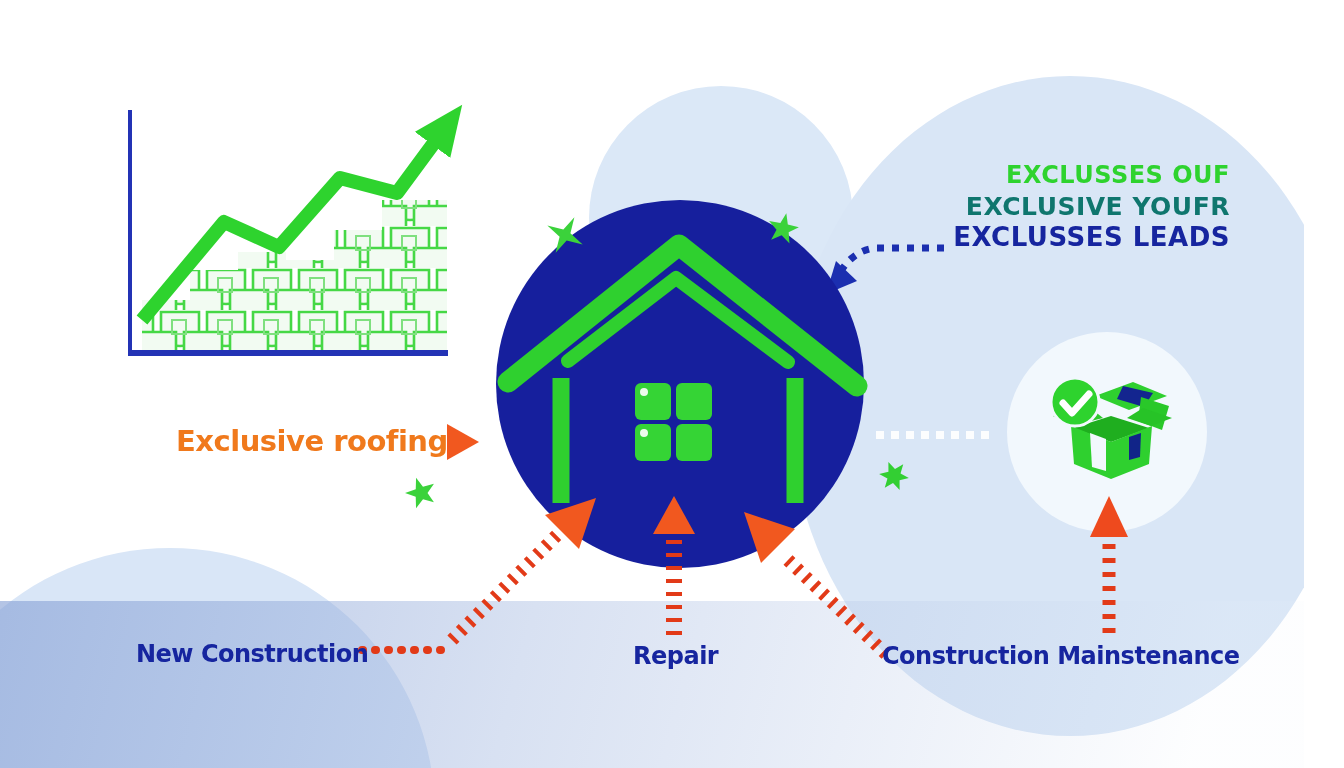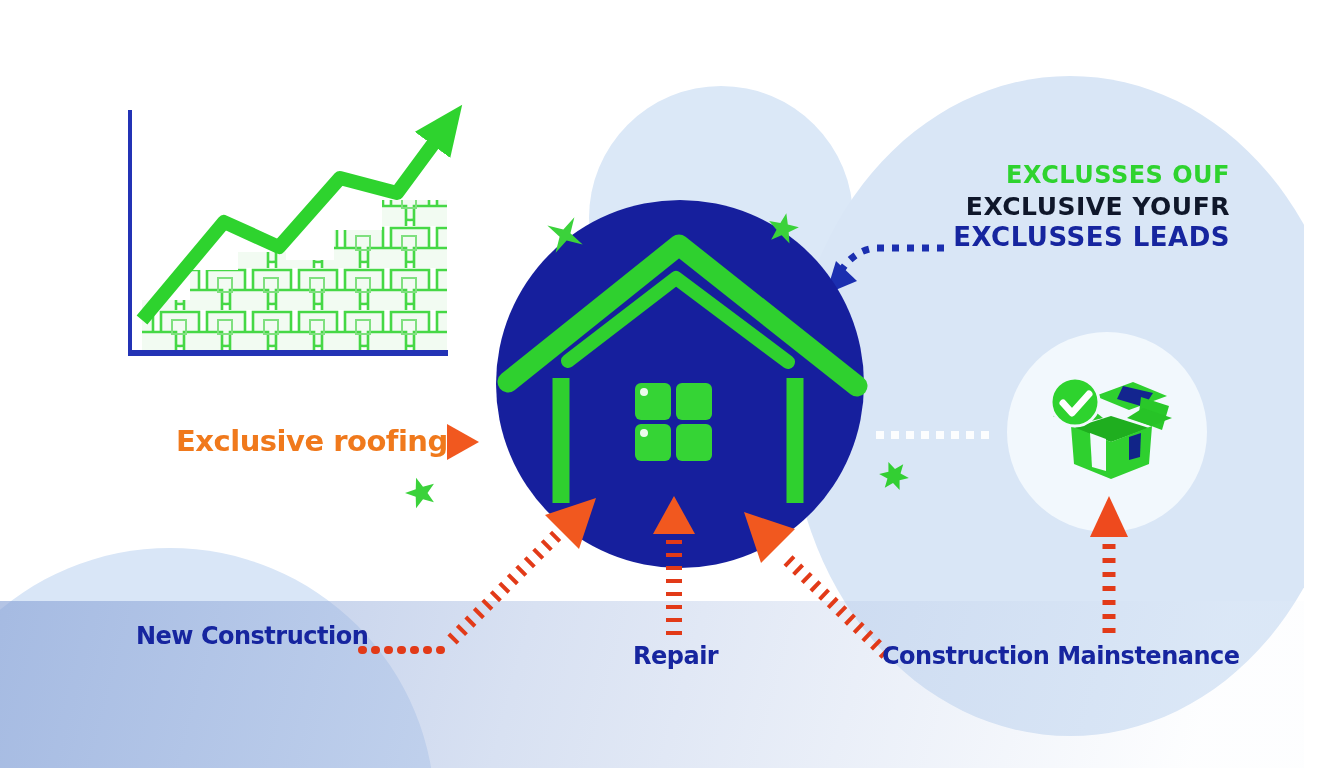--- a/index.html
+++ b/index.html
@@ -14,25 +14,25 @@
   .blob-bottom-left{left:-95px;top:500px;width:530px;height:530px;background:#d9e6f7;}
   .band{
     position:absolute;left:0;top:553px;width:1344px;height:215px;
     background:linear-gradient(105deg,rgba(134,160,213,0.62) 0%,rgba(168,188,226,0.45) 38%,rgba(235,242,250,0.10) 88%);
   }
   .holder-circle{position:absolute;left:1007px;top:284px;width:200px;height:200px;border-radius:50%;background:#f2f8fd;}
   .hero-circle{position:absolute;left:496px;top:152px;width:368px;height:368px;border-radius:50%;background:#161f9d;}
   .abs{position:absolute;}
   .headline{position:absolute;left:930px;top:112px;width:300px;text-align:right;font-weight:800;letter-spacing:0.5px;line-height:31px;}
   .headline .h-line1{color:#2ed32e;font-size:24px;}
-  .headline .h-line2{color:#0f172a;font-size:25px;}
+  .headline .h-line2{color:#0f766e;font-size:25px;}
   .headline .h-line3{color:#16259f;font-size:26px;}
   .lead-label{position:absolute;left:176px;top:376px;color:#f0791c;font-weight:800;font-size:29px;letter-spacing:-0.5px;}
   .cat-label{position:absolute;color:#16259f;font-weight:800;font-size:24px;letter-spacing:-0.5px;white-space:nowrap;}
-  .cat-new{left:136px;top:574px;}
+  .cat-new{left:136px;top:592px;}
   .cat-repair{left:633px;top:594px;text-align:center;}
   .cat-repl{left:882px;top:594px;}
   svg{display:block;}
 </style>
 </head>
 <body>
 
 <div class="canvas">
 
   <div class="blob blob-top-center"></div>

